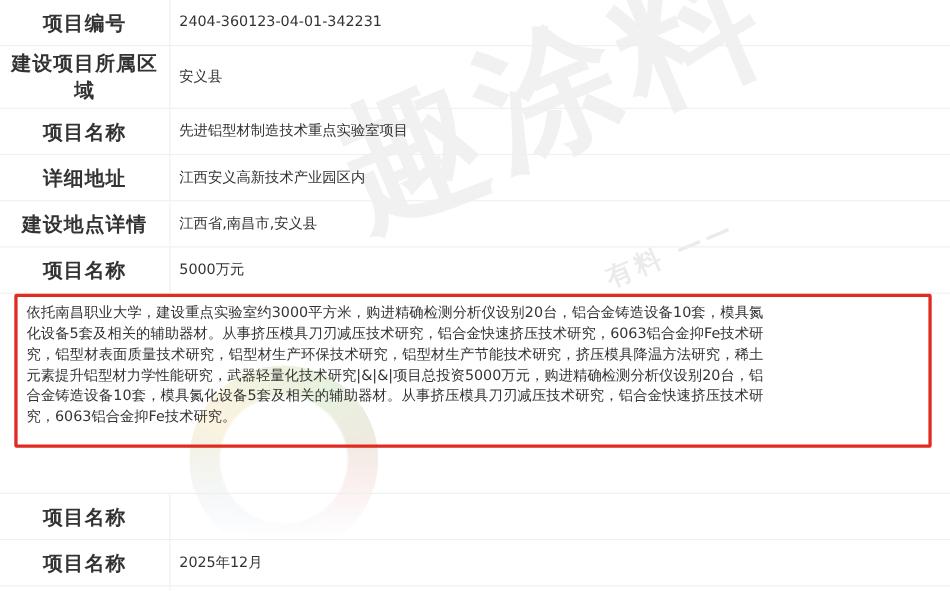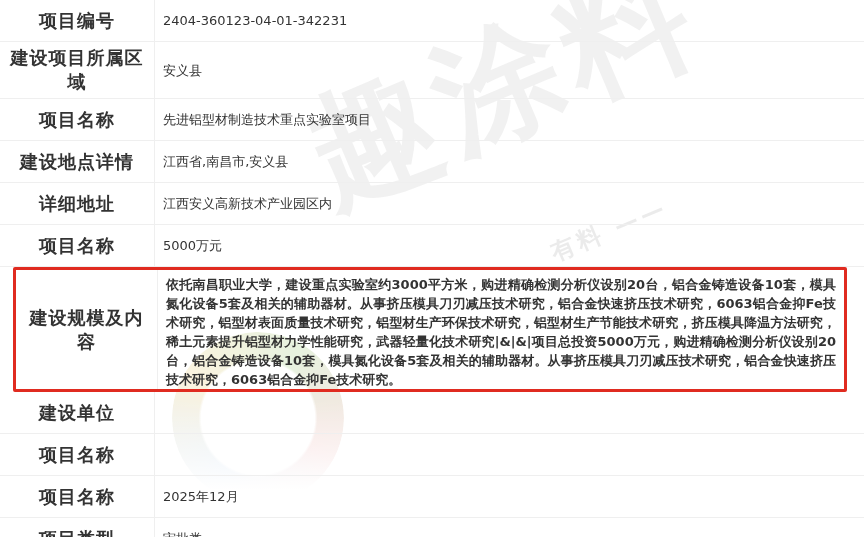--- a/index.html
+++ b/index.html
@@ -60,25 +60,24 @@
   }
   
   .row.hl {
     border:3px solid var(--accent,#e02b20);
     border-radius:2px;
     margin:0 17px 0 13px;
   }
   .row.hl .label-cell { flex-basis:142px; width:142px; }
   .row.hl .value-cell {
     display:block;
-    padding:5px 8px 0 8px;
+    padding:5px 8px 15px 8px;
     max-width:686px;
     line-height:19px;
     text-align:justify;
-    font-weight:bold;
   }
 </style>
 </head>
 <body>
 
 <div class="page">
 
   <div class="wm-layer">
     <div class="wm-ring"></div>
     <div class="wm-ring-fade"></div>
@@ -97,41 +96,39 @@
       <div class="label-cell">建设项目所属区域</div>
       <div class="value-cell">安义县</div>
     </div>
 
     <div class="row">
       <div class="label-cell">项目名称</div>
       <div class="value-cell">先进铝型材制造技术重点实验室项目</div>
     </div>
 
     <div class="row">
-      <div class="label-cell">建设地点详情</div>
-      <div class="value-cell">江西省,南昌市,安义县</div>
+      <div class="label-cell">详细地址</div>
+      <div class="value-cell">江西安义高新技术产业园区内</div>
     </div>
 
     <div class="row">
-      <div class="label-cell">详细地址</div>
-      <div class="value-cell">江西安义高新技术产业园区内</div>
+      <div class="label-cell">建设地点详情</div>
+      <div class="value-cell">江西省,南昌市,安义县</div>
     </div>
 
     <div class="row">
       <div class="label-cell">项目名称</div>
       <div class="value-cell">5000万元</div>
     </div>
 
     <div class="row hl">
-      <div class="label-cell">建设规模及内容</div>
       <div class="value-cell">依托南昌职业大学，建设重点实验室约3000平方米，购进精确检测分析仪设别20台，铝合金铸造设备10套，模具氮化设备5套及相关的辅助器材。从事挤压模具刀刃减压技术研究，铝合金快速挤压技术研究，6063铝合金抑Fe技术研究，铝型材表面质量技术研究，铝型材生产环保技术研究，铝型材生产节能技术研究，挤压模具降温方法研究，稀土元素提升铝型材力学性能研究，武器轻量化技术研究|&amp;|&amp;|项目总投资5000万元，购进精确检测分析仪设别20台，铝合金铸造设备10套，模具氮化设备5套及相关的辅助器材。从事挤压模具刀刃减压技术研究，铝合金快速挤压技术研究，6063铝合金抑Fe技术研究。</div>
     </div>
 
     <div class="row">
-      <div class="label-cell">建设单位</div>
     </div>
 
     <div class="row">
       <div class="label-cell">项目名称</div>
     </div>
 
     <div class="row">
       <div class="label-cell">项目名称</div>
       <div class="value-cell">2025年12月</div>
     </div>

